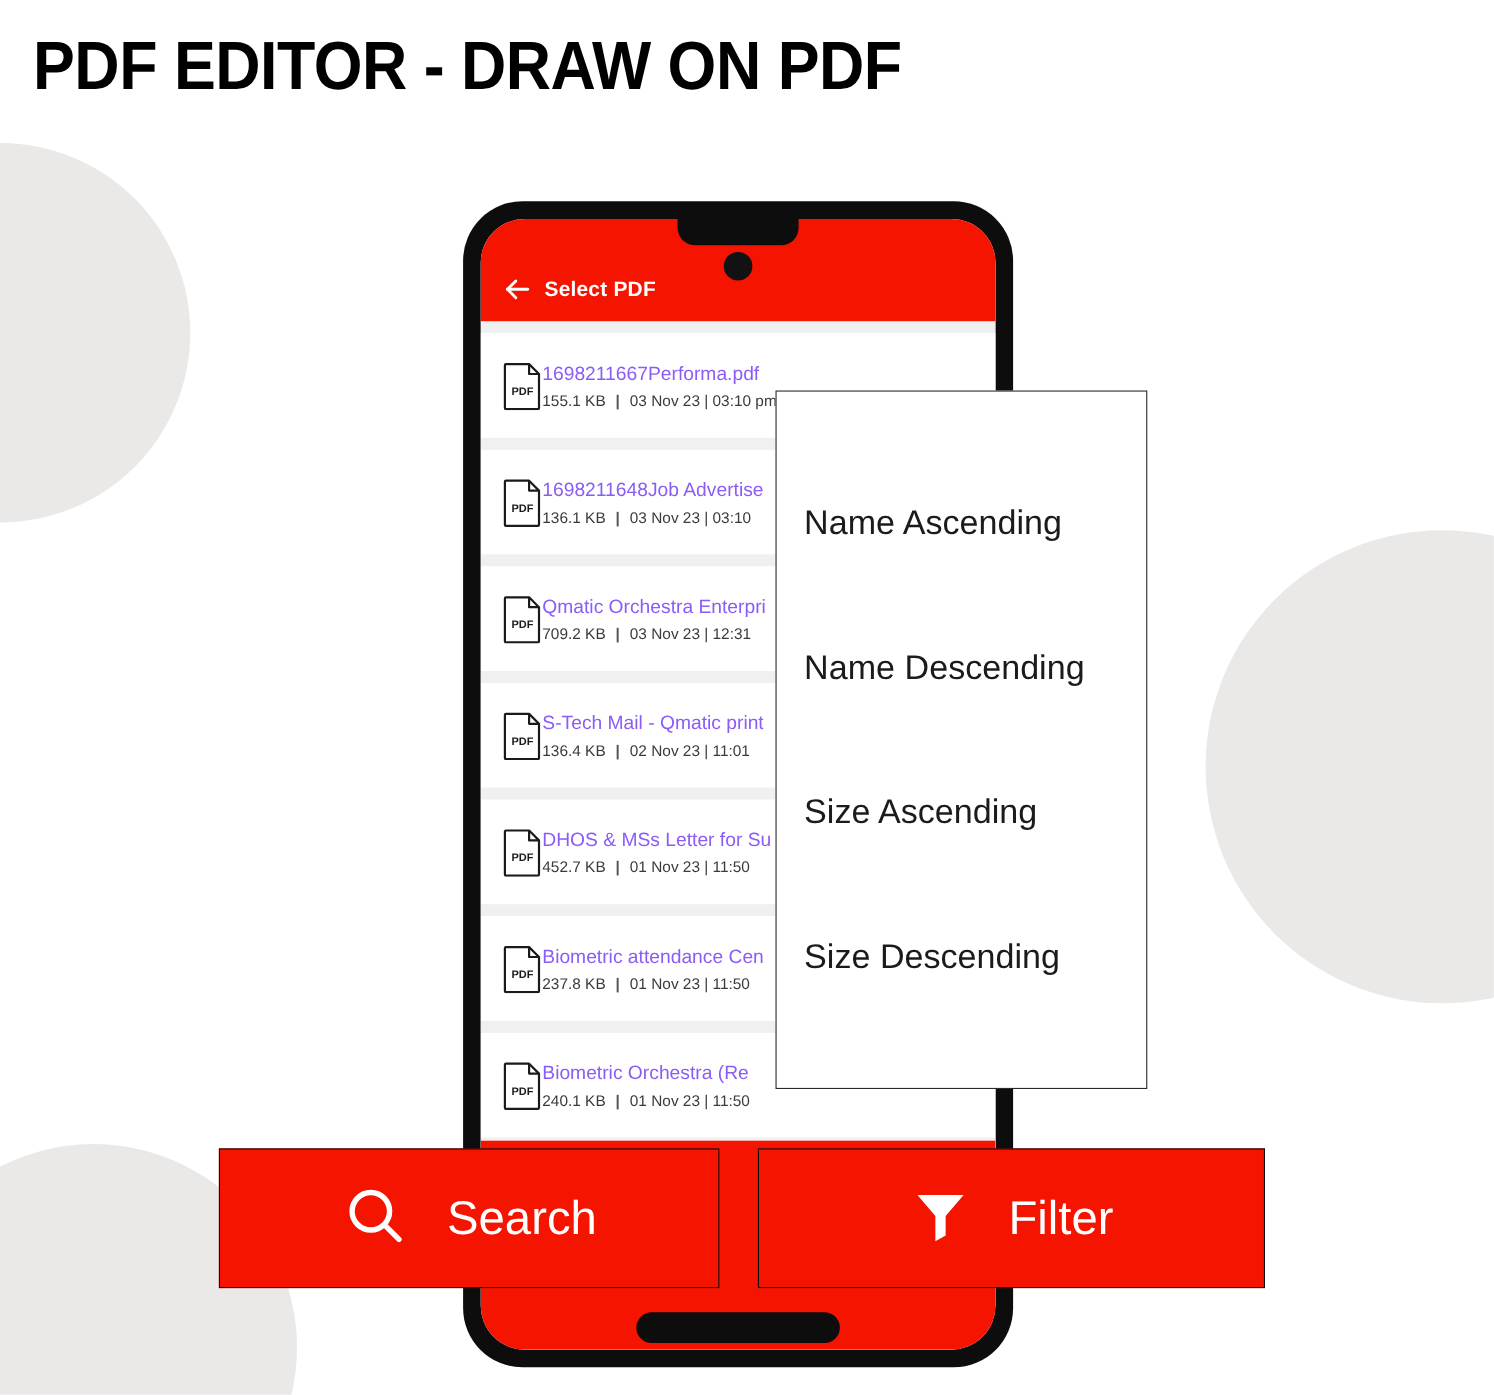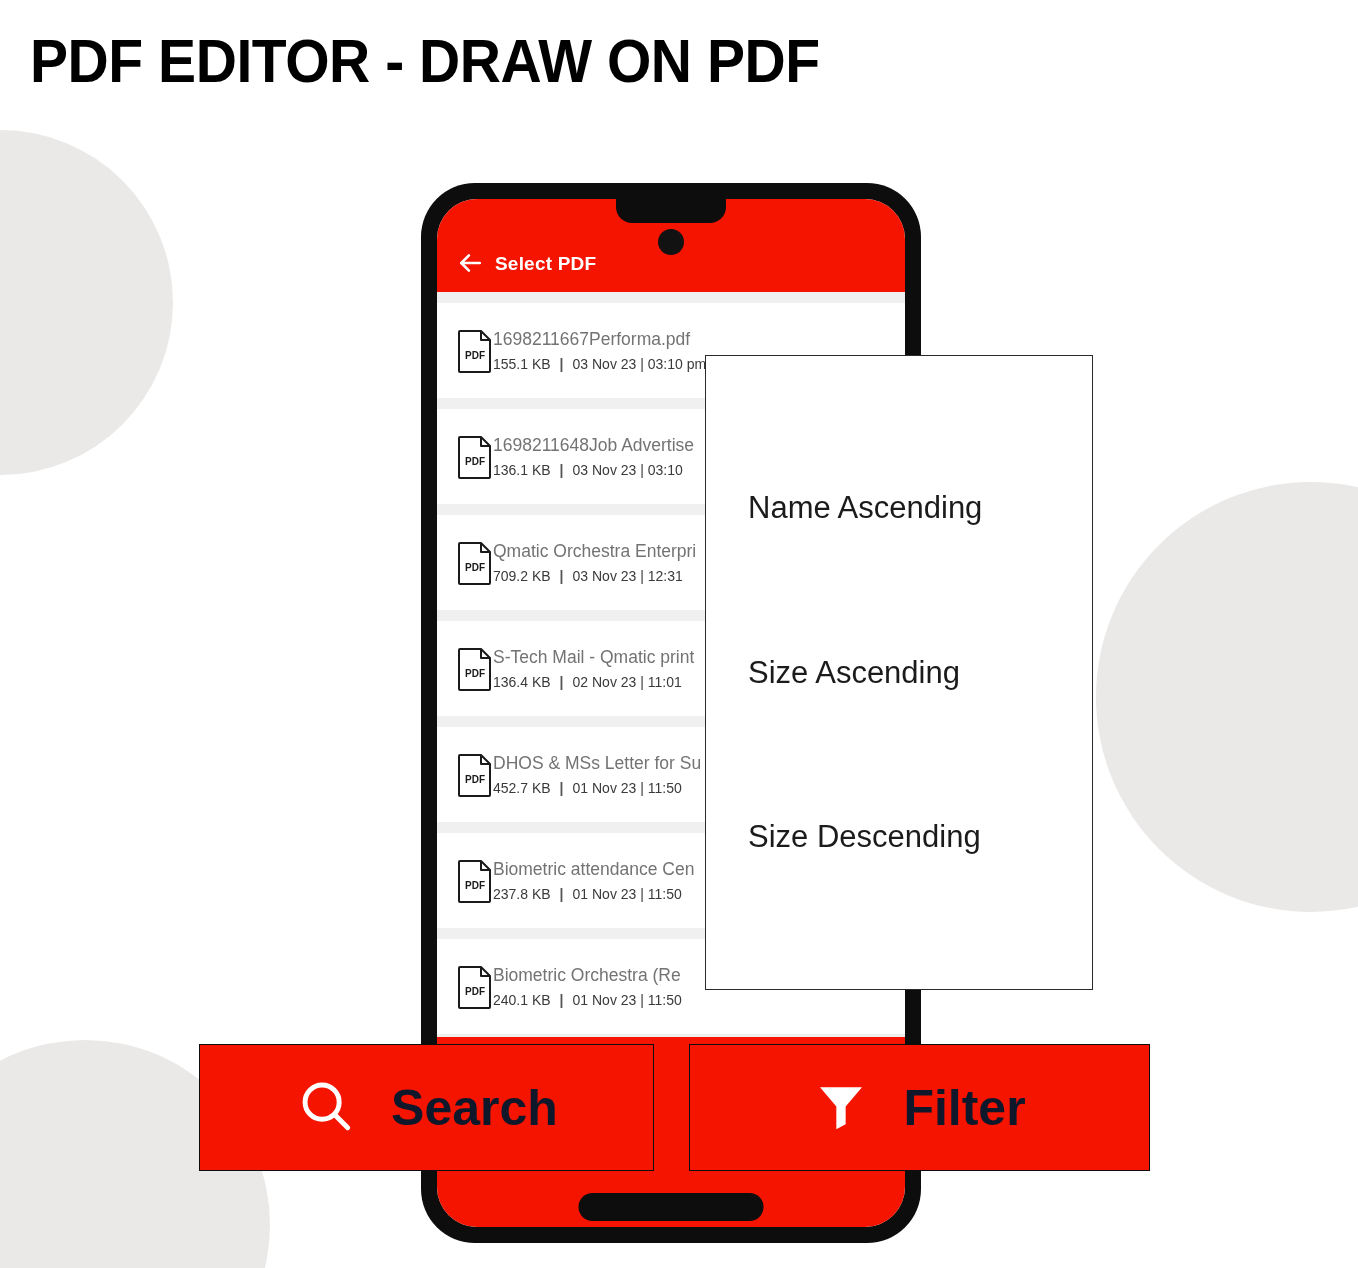--- a/index.html
+++ b/index.html
@@ -165,21 +165,21 @@
     width: 36px;
     height: 44px;
   }
   .file-meta-wrap {
     min-width: 0;
     overflow: hidden;
     white-space: nowrap;
   }
   .file-name {
     font-size: 17.5px;
-    color: #737373;
+    color: #8b5cf6;
     line-height: 26px;
     white-space: nowrap;
   }
   .file-sub {
     font-size: 14px;
     color: #3a3a3a;
     line-height: 24px;
     white-space: nowrap;
     display: flex;
     align-items: center;
@@ -209,29 +209,29 @@
     height: 28px;
     border-radius: 14px;
     background: #0d0d0d;
   }
 
   
   .sort-menu {
     position: absolute;
     left: 705px;
     top: 355px;
-    width: 388px;
+    width: 338px;
     height: 635px;
     background: #ffffff;
     border: 1.5px solid #2a2a2a;
     z-index: 12;
     display: flex;
     flex-direction: column;
     justify-content: space-evenly;
-    padding: 8px 17px;
+    padding: 8px 0;
   }
   .sort-item {
     font-size: 31px;
     line-height: 40px;
     color: #1b1b1b;
     padding-left: 25px;
     white-space: nowrap;
   }
   .sort-item.selected {
     color: #f51400;
@@ -245,24 +245,24 @@
     border: 1.5px solid #0d0d0d;
     display: flex;
     align-items: center;
     justify-content: center;
     gap: 34px;
     z-index: 20;
   }
   .cta-search { left: 199px; top: 1044px; width: 455px; }
   .cta-filter { left: 689px; top: 1044px; width: 461px; }
   .cta-label {
-    color: #0f172a;
-    font-size: 50px;
+    color: #ffffff;
+    font-size: 43px;
     line-height: 60px;
-    font-weight: 700;
+    font-weight: 400;
   }
   .cta-icon { flex: 0 0 auto; }
 </style>
 </head>
 <body>
 
 <div class="bg-layer">
   <div class="blob blob-left"></div>
   <div class="blob blob-right"></div>
   <div class="blob blob-bottom"></div>
@@ -427,20 +427,21 @@
 
     <div class="phone-bottom">
       <div class="home-pill"></div>
     </div>
 
   </div>
 </div>
 
 <div class="sort-menu">
   <div class="sort-item">Name Ascending</div>
+  <div class="sort-item">Name Descending</div>
   <div class="sort-item">Size Ascending</div>
   <div class="sort-item">Size Descending</div>
 </div>
 
 <div class="cta cta-search">
   <span class="cta-icon">
     <svg width="62" height="62" viewBox="0 0 24 24" fill="none" stroke="#ffffff" stroke-width="1.9" stroke-linecap="round">
       <circle cx="10.5" cy="10.5" r="6.6"></circle>
       <line x1="15.4" y1="15.4" x2="20.4" y2="20.4"></line>
     </svg>

